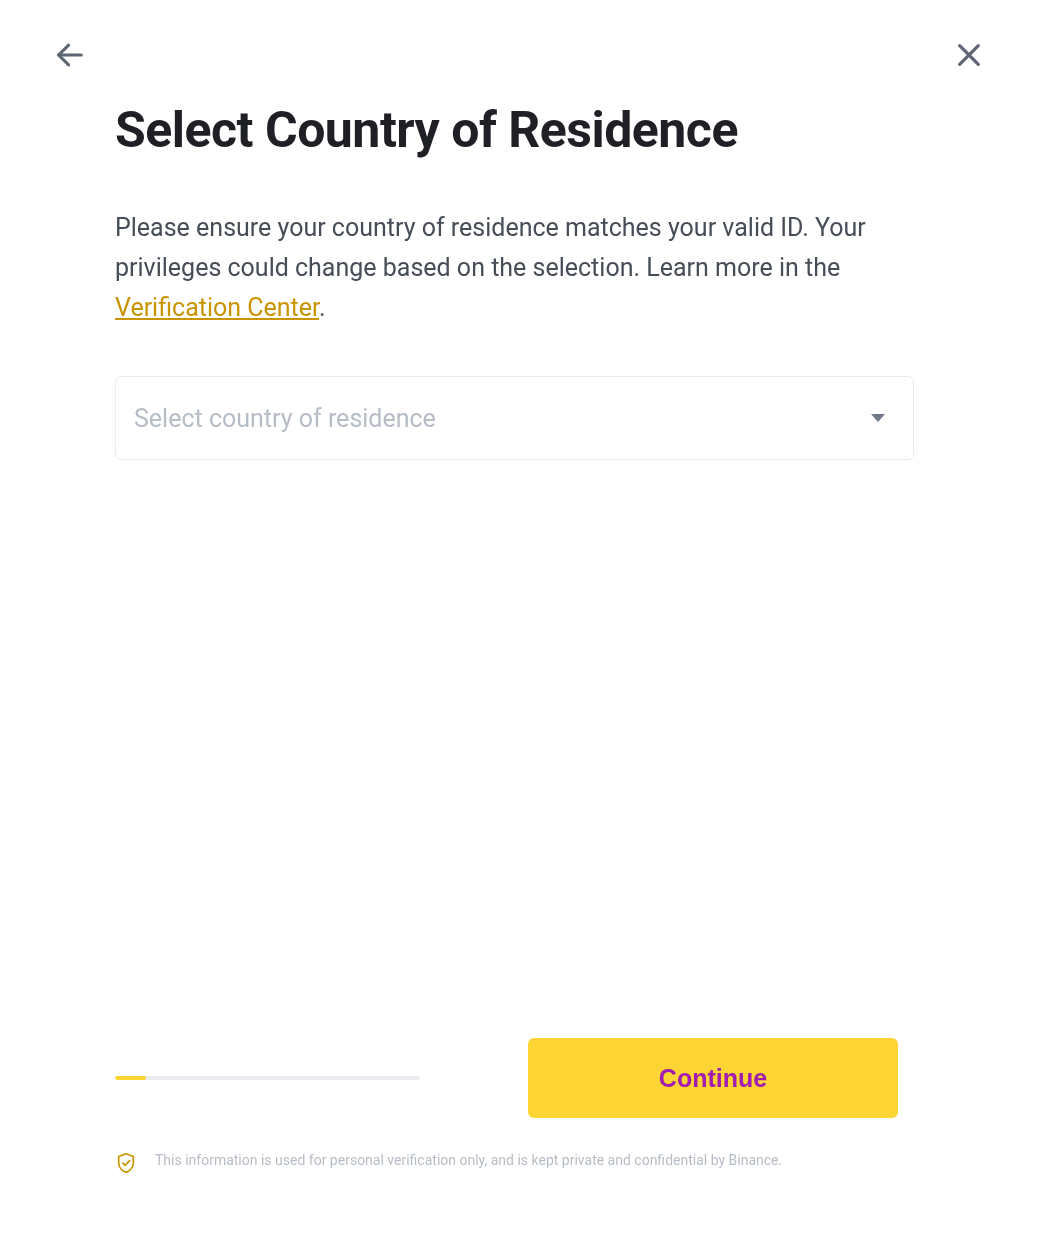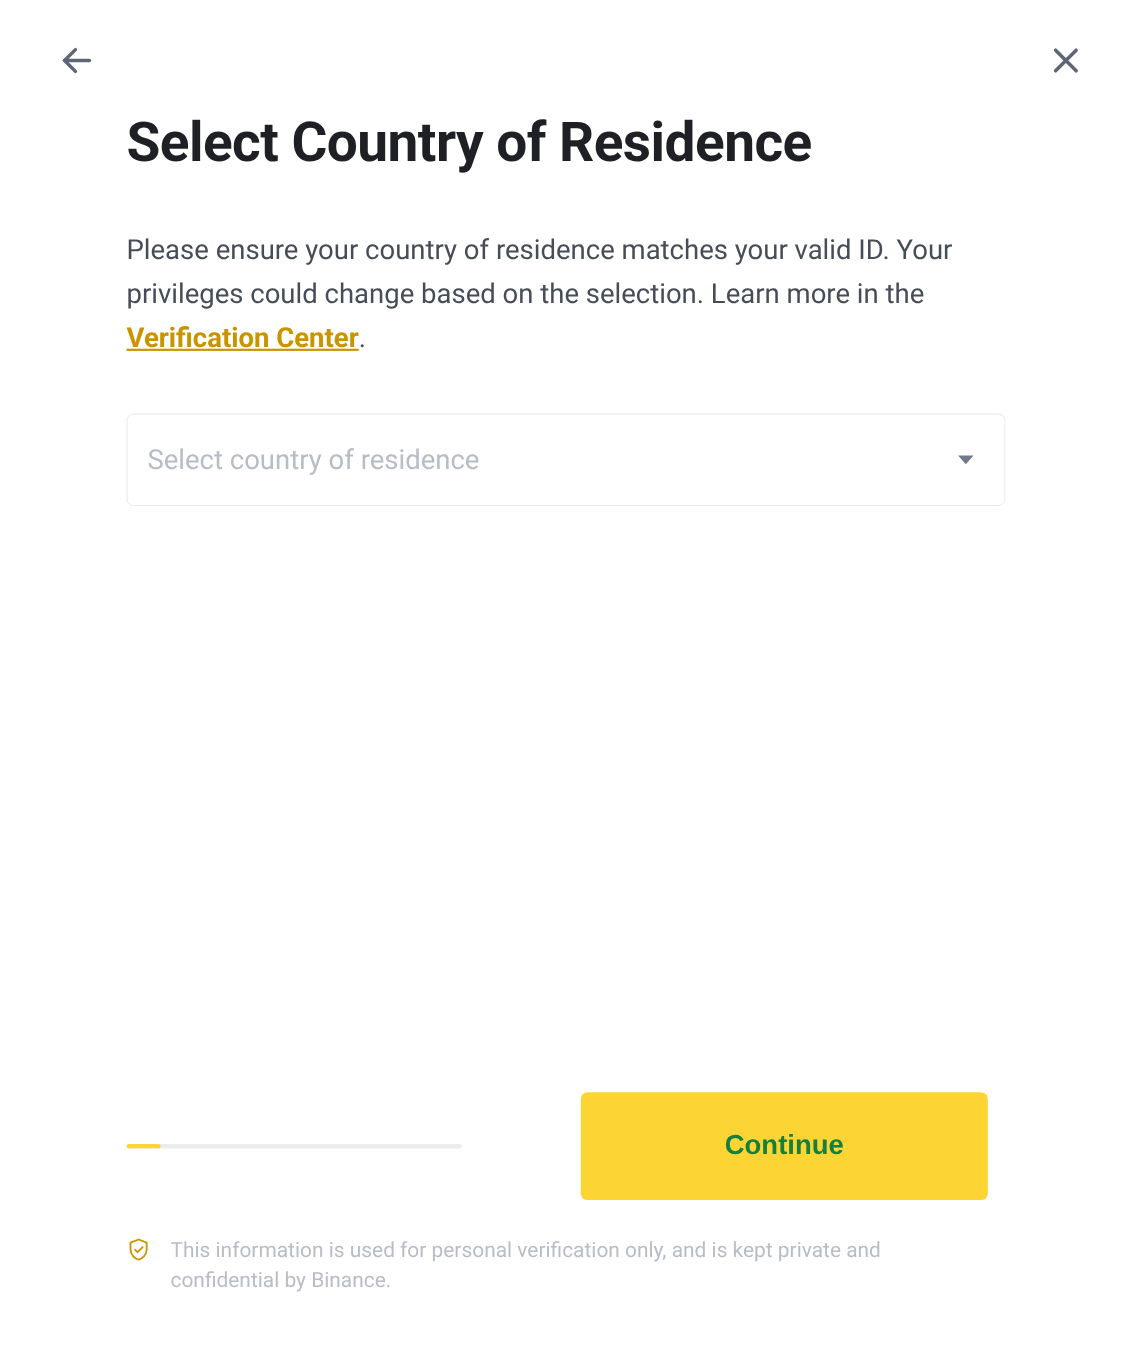--- a/index.html
+++ b/index.html
@@ -48,21 +48,21 @@
     }
     .description {
       margin-top: 48px;
       font-size: 25px;
       color: #474d57;
       line-height: 1.6;
     }
     .link {
       color: #c99400;
       text-decoration: underline;
-      font-weight: 700;
+      font-weight: 400;
       cursor: pointer;
     }
     .select-wrapper {
       margin-top: 48px;
       border: 1px solid #eaecef;
       border-radius: 6px;
       height: 84px;
       display: flex;
       align-items: center;
       justify-content: space-between;
@@ -107,39 +107,39 @@
       left: 0;
       top: 0;
       height: 100%;
       background: #fcd535;
       border-radius: 2px;
     }
     .continue-btn {
       background: #fcd535;
       border: none;
       border-radius: 6px;
-      height: 98px;
+      height: 80px;
       min-width: 370px;
       font-size: 25px;
       font-weight: 600;
-      color: #15803d;
+      color: #a21caf;
       cursor: pointer;
     }
     .disclaimer-row {
       margin-top: 32px;
       display: flex;
       align-items: flex-start;
       gap: 18px;
     }
     .shield-icon {
       flex-shrink: 0;
       margin-top: 2px;
     }
     .disclaimer-text {
-      font-size: 19px;
+      font-size: 14px;
       color: #b7bdc6;
       line-height: 1.45;
     }
   </style>
 </head>
 <body>
 
 <div class="top-nav">
   <button class="icon-btn">
     <span>

